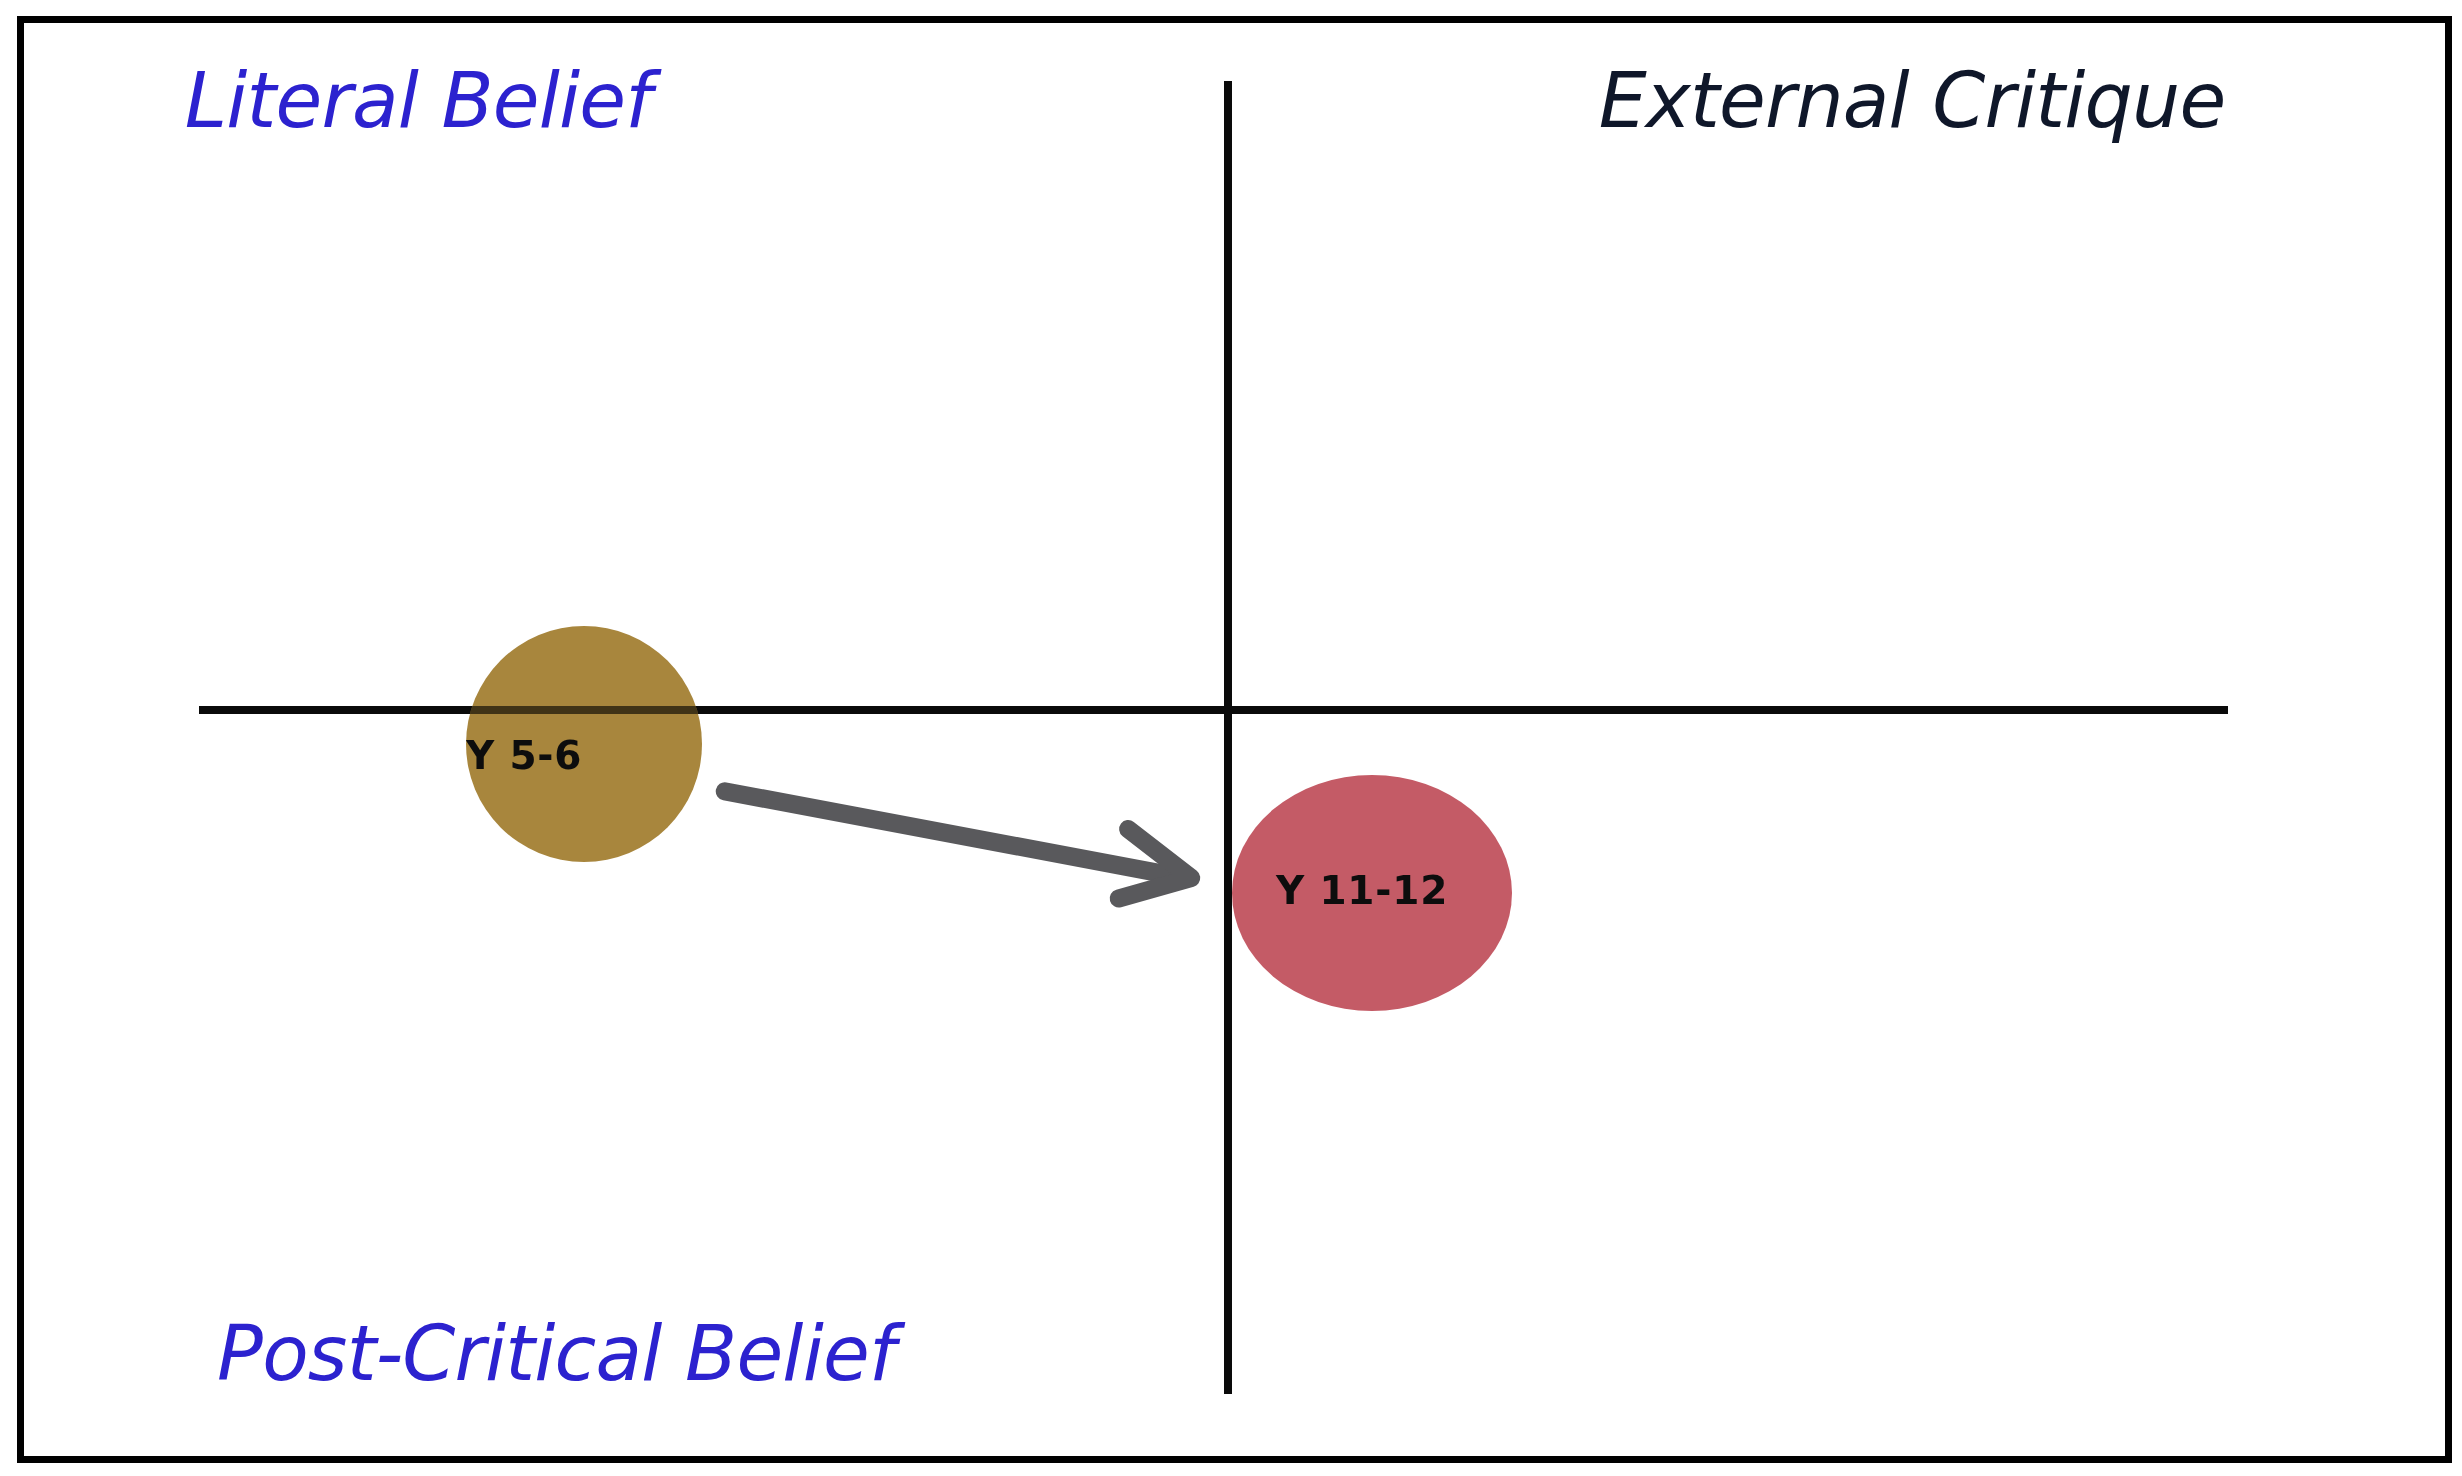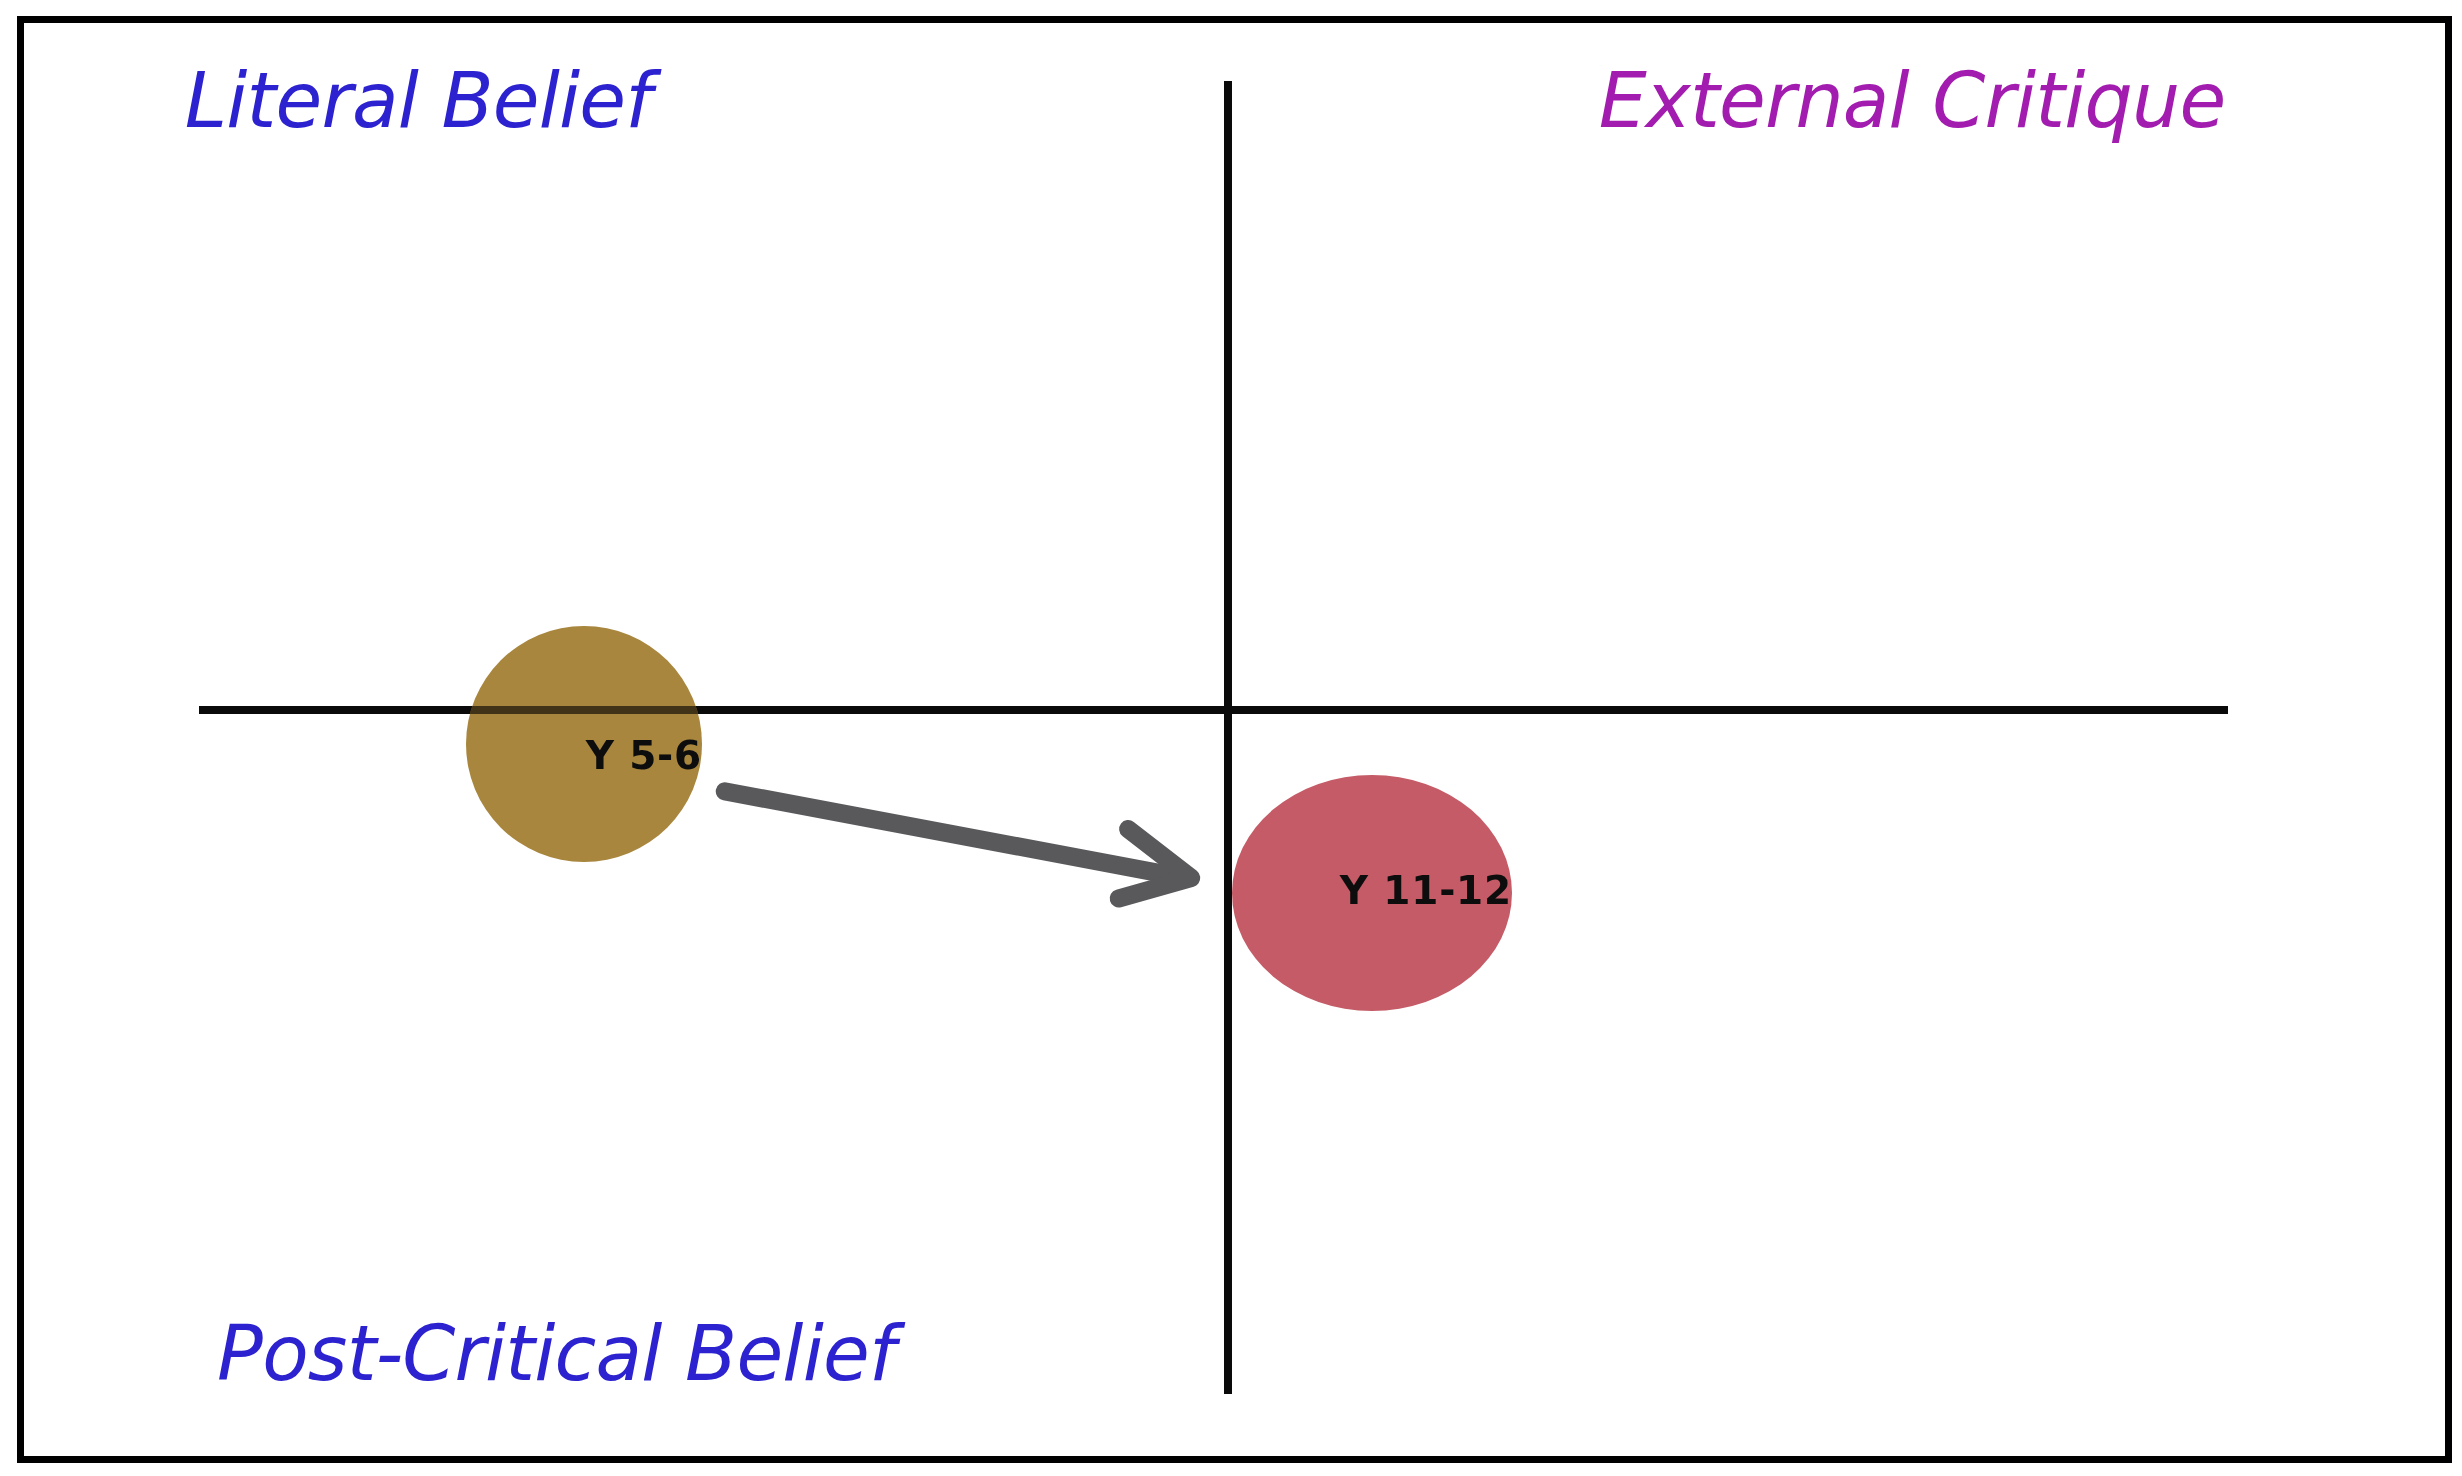--- a/index.html
+++ b/index.html
@@ -62,21 +62,21 @@
   
   .node {
     position: absolute;
     width: 236px;
     height: 236px;
     border-radius: 50%;
     overflow: hidden;
     z-index: 3;
     display: flex;
     align-items: center;
-    justify-content: flex-end;
+    justify-content: flex-start;
   }
   .node-gold { left: 466px;  top: 626px; }
   .node-red  { left: 1232px; top: 775px; }
   .node-label {
     position: relative;
     font-size: 39px;
     font-weight: bold;
     color: #0d0d0d;
     white-space: nowrap;
     z-index: 2;
@@ -110,21 +110,21 @@
 
 <div id="canvas">
 
   <div class="frame"></div>
 
   <div class="axis-h" style="background-color: rgb(10, 10, 10);"></div>
   <div class="axis-v" style="background-color: rgb(10, 10, 10);"></div>
 
   <div class="quad-label quad-tl" style="color: rgb(44, 34, 207);">Literal Belief</div>
 
-  <div class="quad-label quad-tr" style="color: #a21caf;">External Critique</div>
+  <div class="quad-label quad-tr" style="color: #0f172a;">External Critique</div>
 
   <div class="quad-label quad-bl" style="color: rgb(44, 34, 207);">Post-Critical Belief</div>
 
 
   <div class="node node-gold" style="background-color: rgb(168, 134, 61);">
     <div class="node-axis-stripe"></div>
     <span class="node-label">Y 5-6</span>
   </div>
 
   <div class="node node-red" style="background-color: rgb(196, 91, 102); padding-left: 44px;">

